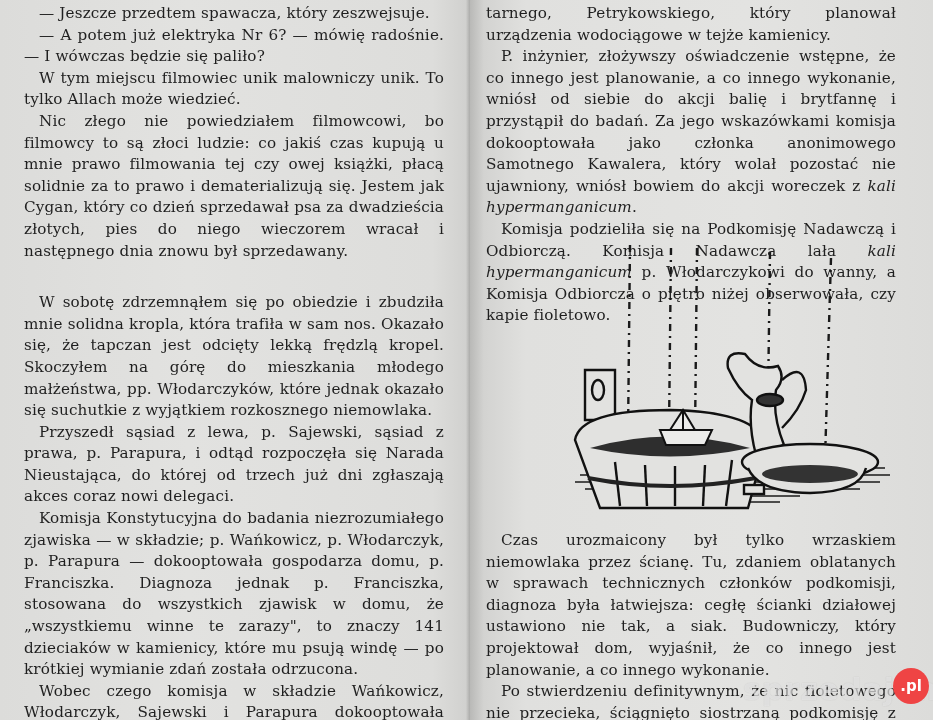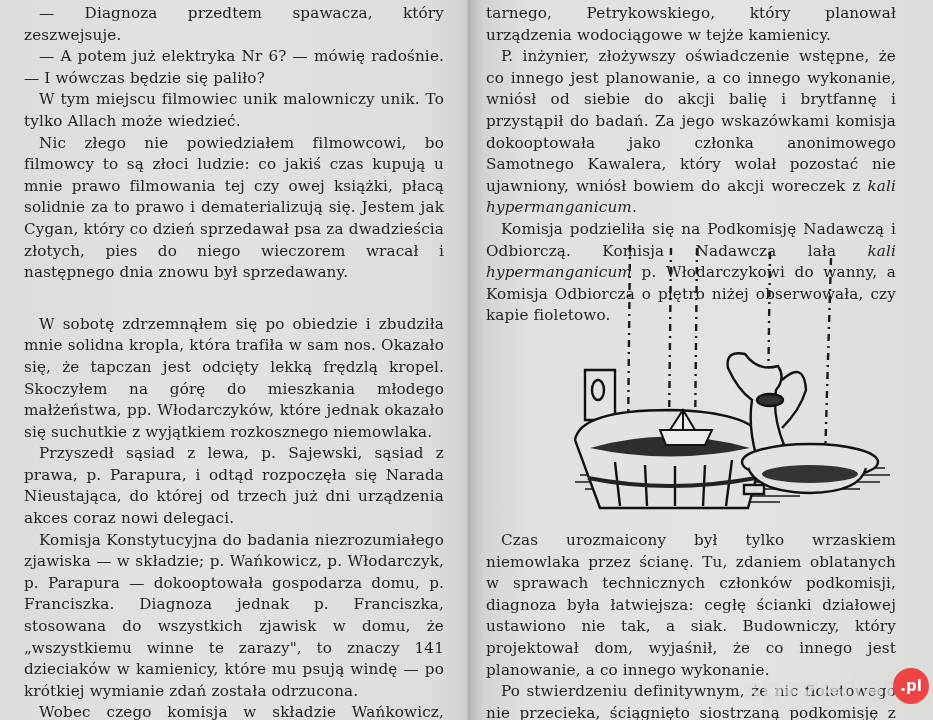--- a/index.html
+++ b/index.html
@@ -56,27 +56,27 @@
       border-radius: 50%; background: #ef4444;
       color: #ffffff; font-family: "DejaVu Sans", "Liberation Sans", sans-serif;
       font-weight: bold; font-size: 15px; line-height: 36px; text-align: center;
     }
   </style>
 </head>
 <body>
 
 <div class="page page-left">
   <div class="text left-text">
-    <p class="p dialog">— Diagnoza przedtem spawacza, który zeszwejsuje.</p>
+    <p class="p dialog">— Jeszcze przedtem spawacza, który zeszwejsuje.</p>
     <p class="p dialog">— A potem już elektryka Nr 6? — mówię radośnie. — I wówczas będzie się paliło?</p>
     <p class="p">W tym miejscu filmowiec unik malowniczy unik. To tylko Allach może wiedzieć.</p>
     <p class="p">Nic złego nie powiedziałem filmowcowi, bo filmowcy to są złoci ludzie: co jakiś czas kupują u mnie prawo filmowania tej czy owej książki, płacą solidnie za to prawo i dematerializują się. Jestem jak Cygan, który co dzień sprzedawał psa za dwadzieścia złotych, pies do niego wieczorem wracał i następnego dnia znowu był sprzedawany.</p>
     <div class="section-gap"></div>
     <p class="p">W sobotę zdrzemnąłem się po obiedzie i zbudziła mnie solidna kropla, która trafiła w sam nos. Okazało się, że tapczan jest odcięty lekką frędzlą kropel. Skoczyłem na górę do mieszkania młodego małżeństwa, pp. Włodarczyków, które jednak okazało się suchutkie z wyjątkiem rozkosznego niemowlaka.</p>
-    <p class="p">Przyszedł sąsiad z lewa, p. Sajewski, sąsiad z prawa, p. Parapura, i odtąd rozpoczęła się Narada Nieustająca, do której od trzech już dni urządzenia akces coraz nowi delegaci.</p>
+    <p class="p">Przyszedł sąsiad z lewa, p. Sajewski, sąsiad z prawa, p. Parapura, i odtąd rozpoczęła się Narada Nieustająca, do której od trzech już dni zgłaszają akces coraz nowi delegaci.</p>
     <p class="p">Komisja Konstytucyjna do badania niezrozumiałego zjawiska — w składzie; p. Wańkowicz, p. Włodarczyk, p. Parapura — dokooptowała gospodarza domu, p. Franciszka. Diagnoza jednak p. Franciszka, stosowana do wszystkich zjawisk w domu, że „wszystkiemu winne te zarazy", to znaczy 141 dzieciaków w kamienicy, które mu psują windę — po krótkiej wymianie zdań została odrzucona.</p>
     <p class="p">Wobec czego komisja w składzie Wańkowicz, Włodarczyk, Sajewski i Parapura dokooptowała technika, p. Jaroszczyka, po czym udała się do mieszkania p. Wańkowicza i komisyjnie wyborowała mu w suficie dwie wielkie dziury, przez które miało szybko ściec wszystko. Ten zabieg mistyczny nic jednak nie pomógł, skłonił natomiast p. Wańkowiczową do ustawienia ostatnich rozporządzalnych garnków.</p>
 
   </div>
 </div>
 
 <div class="gutter"></div>
 
 <div class="page page-right">
   <div class="text right-text">

